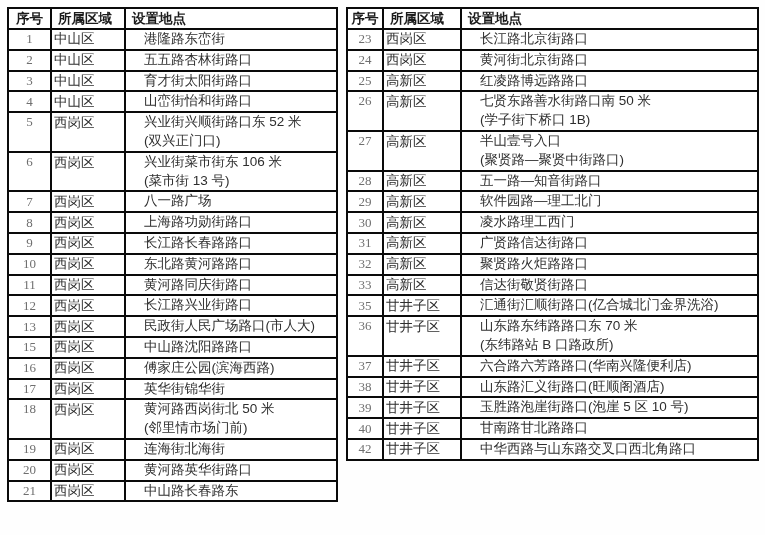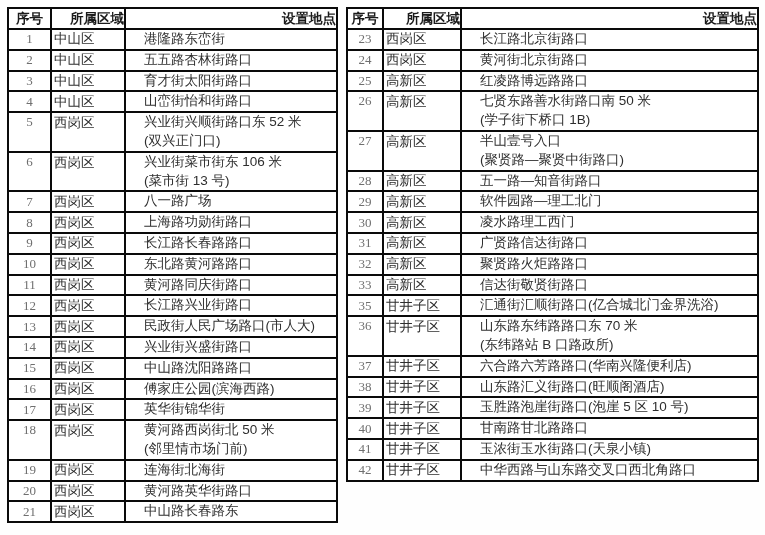--- a/index.html
+++ b/index.html
@@ -32,21 +32,21 @@
     border: 2px solid #0a0a0a;
     padding: 0;
     overflow: hidden;
     white-space: nowrap;
   }
   .loc-table th {
     height: 19px;
     font-size: 13.5px;
     font-weight: bold;
     color: #1b1b1b;
-    text-align: right;
+    text-align: left;
     padding-left: 6px;
   }
   .loc-table th.c { text-align: center; padding-left: 0; }
   .loc-table td { height: 18.8px; vertical-align: middle; }
   td.num {
     text-align: center;
     font-family: "Liberation Serif", "DejaVu Serif", serif;
     font-size: 13px;
     color: #6f6f6f;
   }
@@ -171,27 +171,20 @@
             </td>
           </tr>
           <tr>
             <td class="num">13</td>
             <td class="district">西岗区</td>
             <td class="loc">
               <div class="line">民政街人民广场路口(市人大)</div>
             </td>
           </tr>
           <tr>
-            <td class="num">14</td>
-            <td class="district">西岗区</td>
-            <td class="loc">
-              <div class="line">兴业街兴盛街路口</div>
-            </td>
-          </tr>
-          <tr>
             <td class="num">15</td>
             <td class="district">西岗区</td>
             <td class="loc">
               <div class="line">中山路沈阳路路口</div>
             </td>
           </tr>
           <tr>
             <td class="num">16</td>
             <td class="district">西岗区</td>
             <td class="loc">
@@ -367,27 +360,20 @@
             </td>
           </tr>
           <tr>
             <td class="num">40</td>
             <td class="district">甘井子区</td>
             <td class="loc">
               <div class="line">甘南路甘北路路口</div>
             </td>
           </tr>
           <tr>
-            <td class="num">41</td>
-            <td class="district">甘井子区</td>
-            <td class="loc">
-              <div class="line">玉浓街玉水街路口(天泉小镇)</div>
-            </td>
-          </tr>
-          <tr>
             <td class="num">42</td>
             <td class="district">甘井子区</td>
             <td class="loc">
               <div class="line">中华西路与山东路交叉口西北角路口</div>
             </td>
           </tr>
         </tbody>
     </table>
 
   </div>

